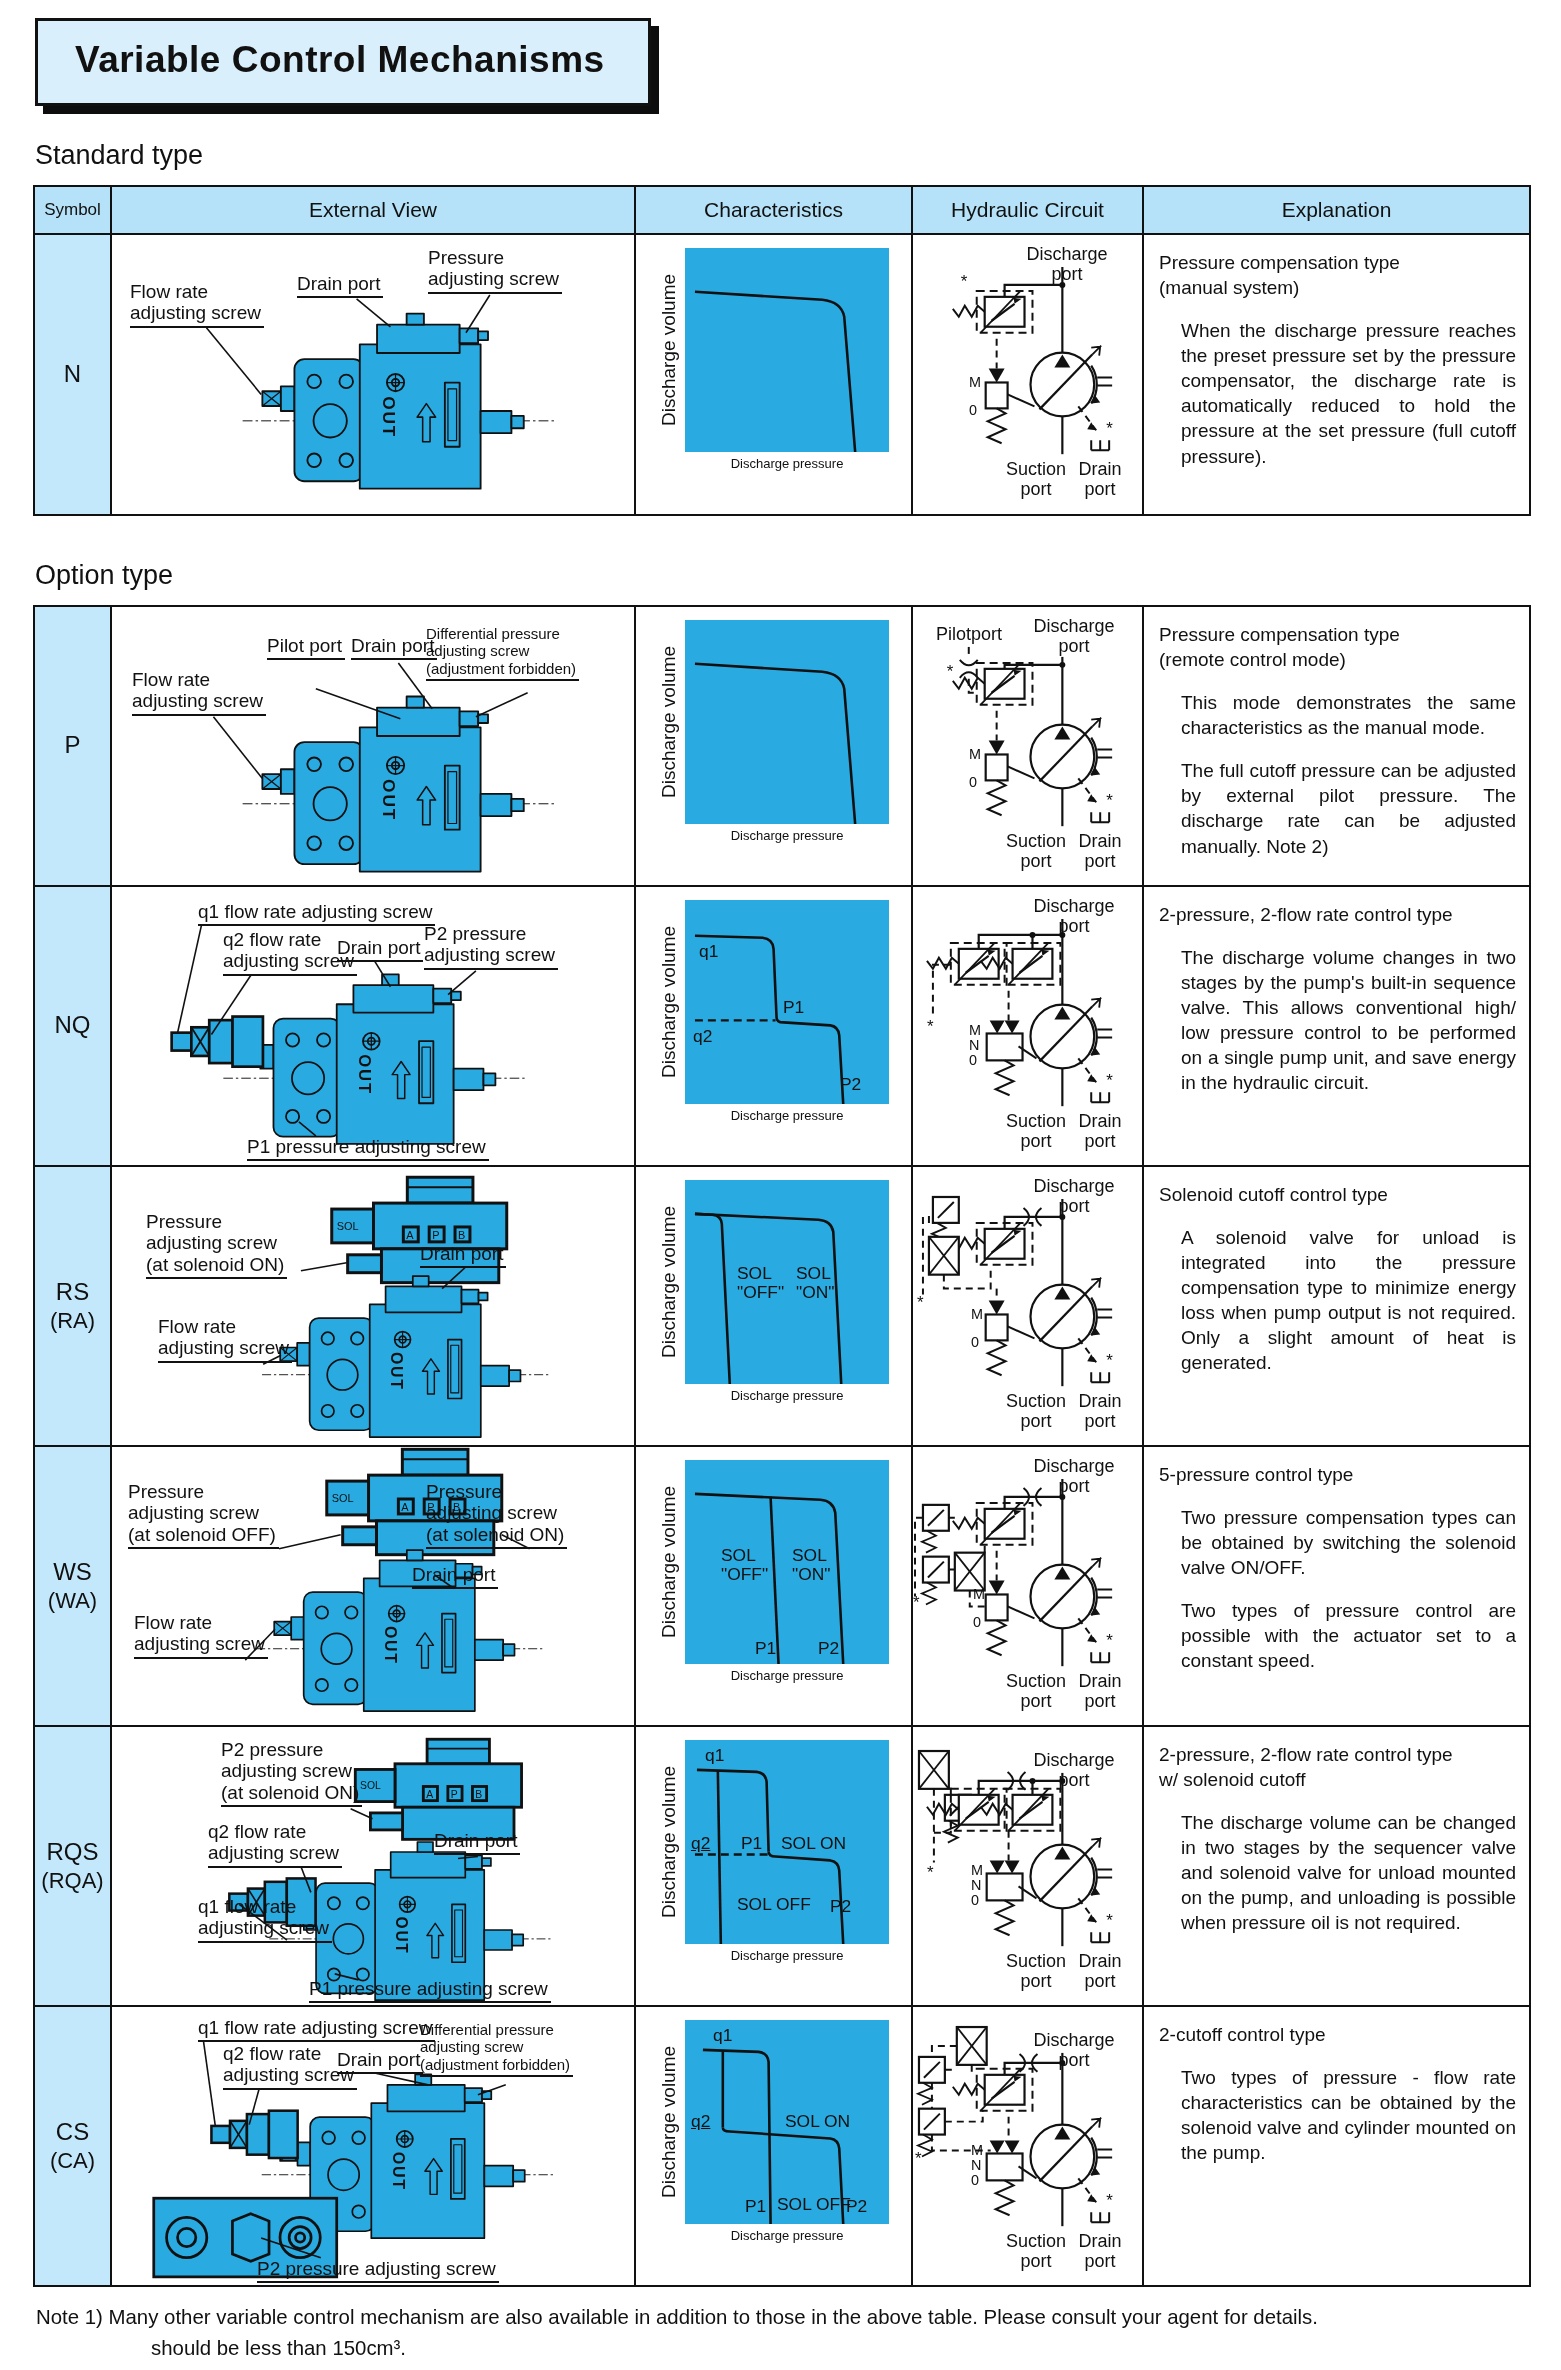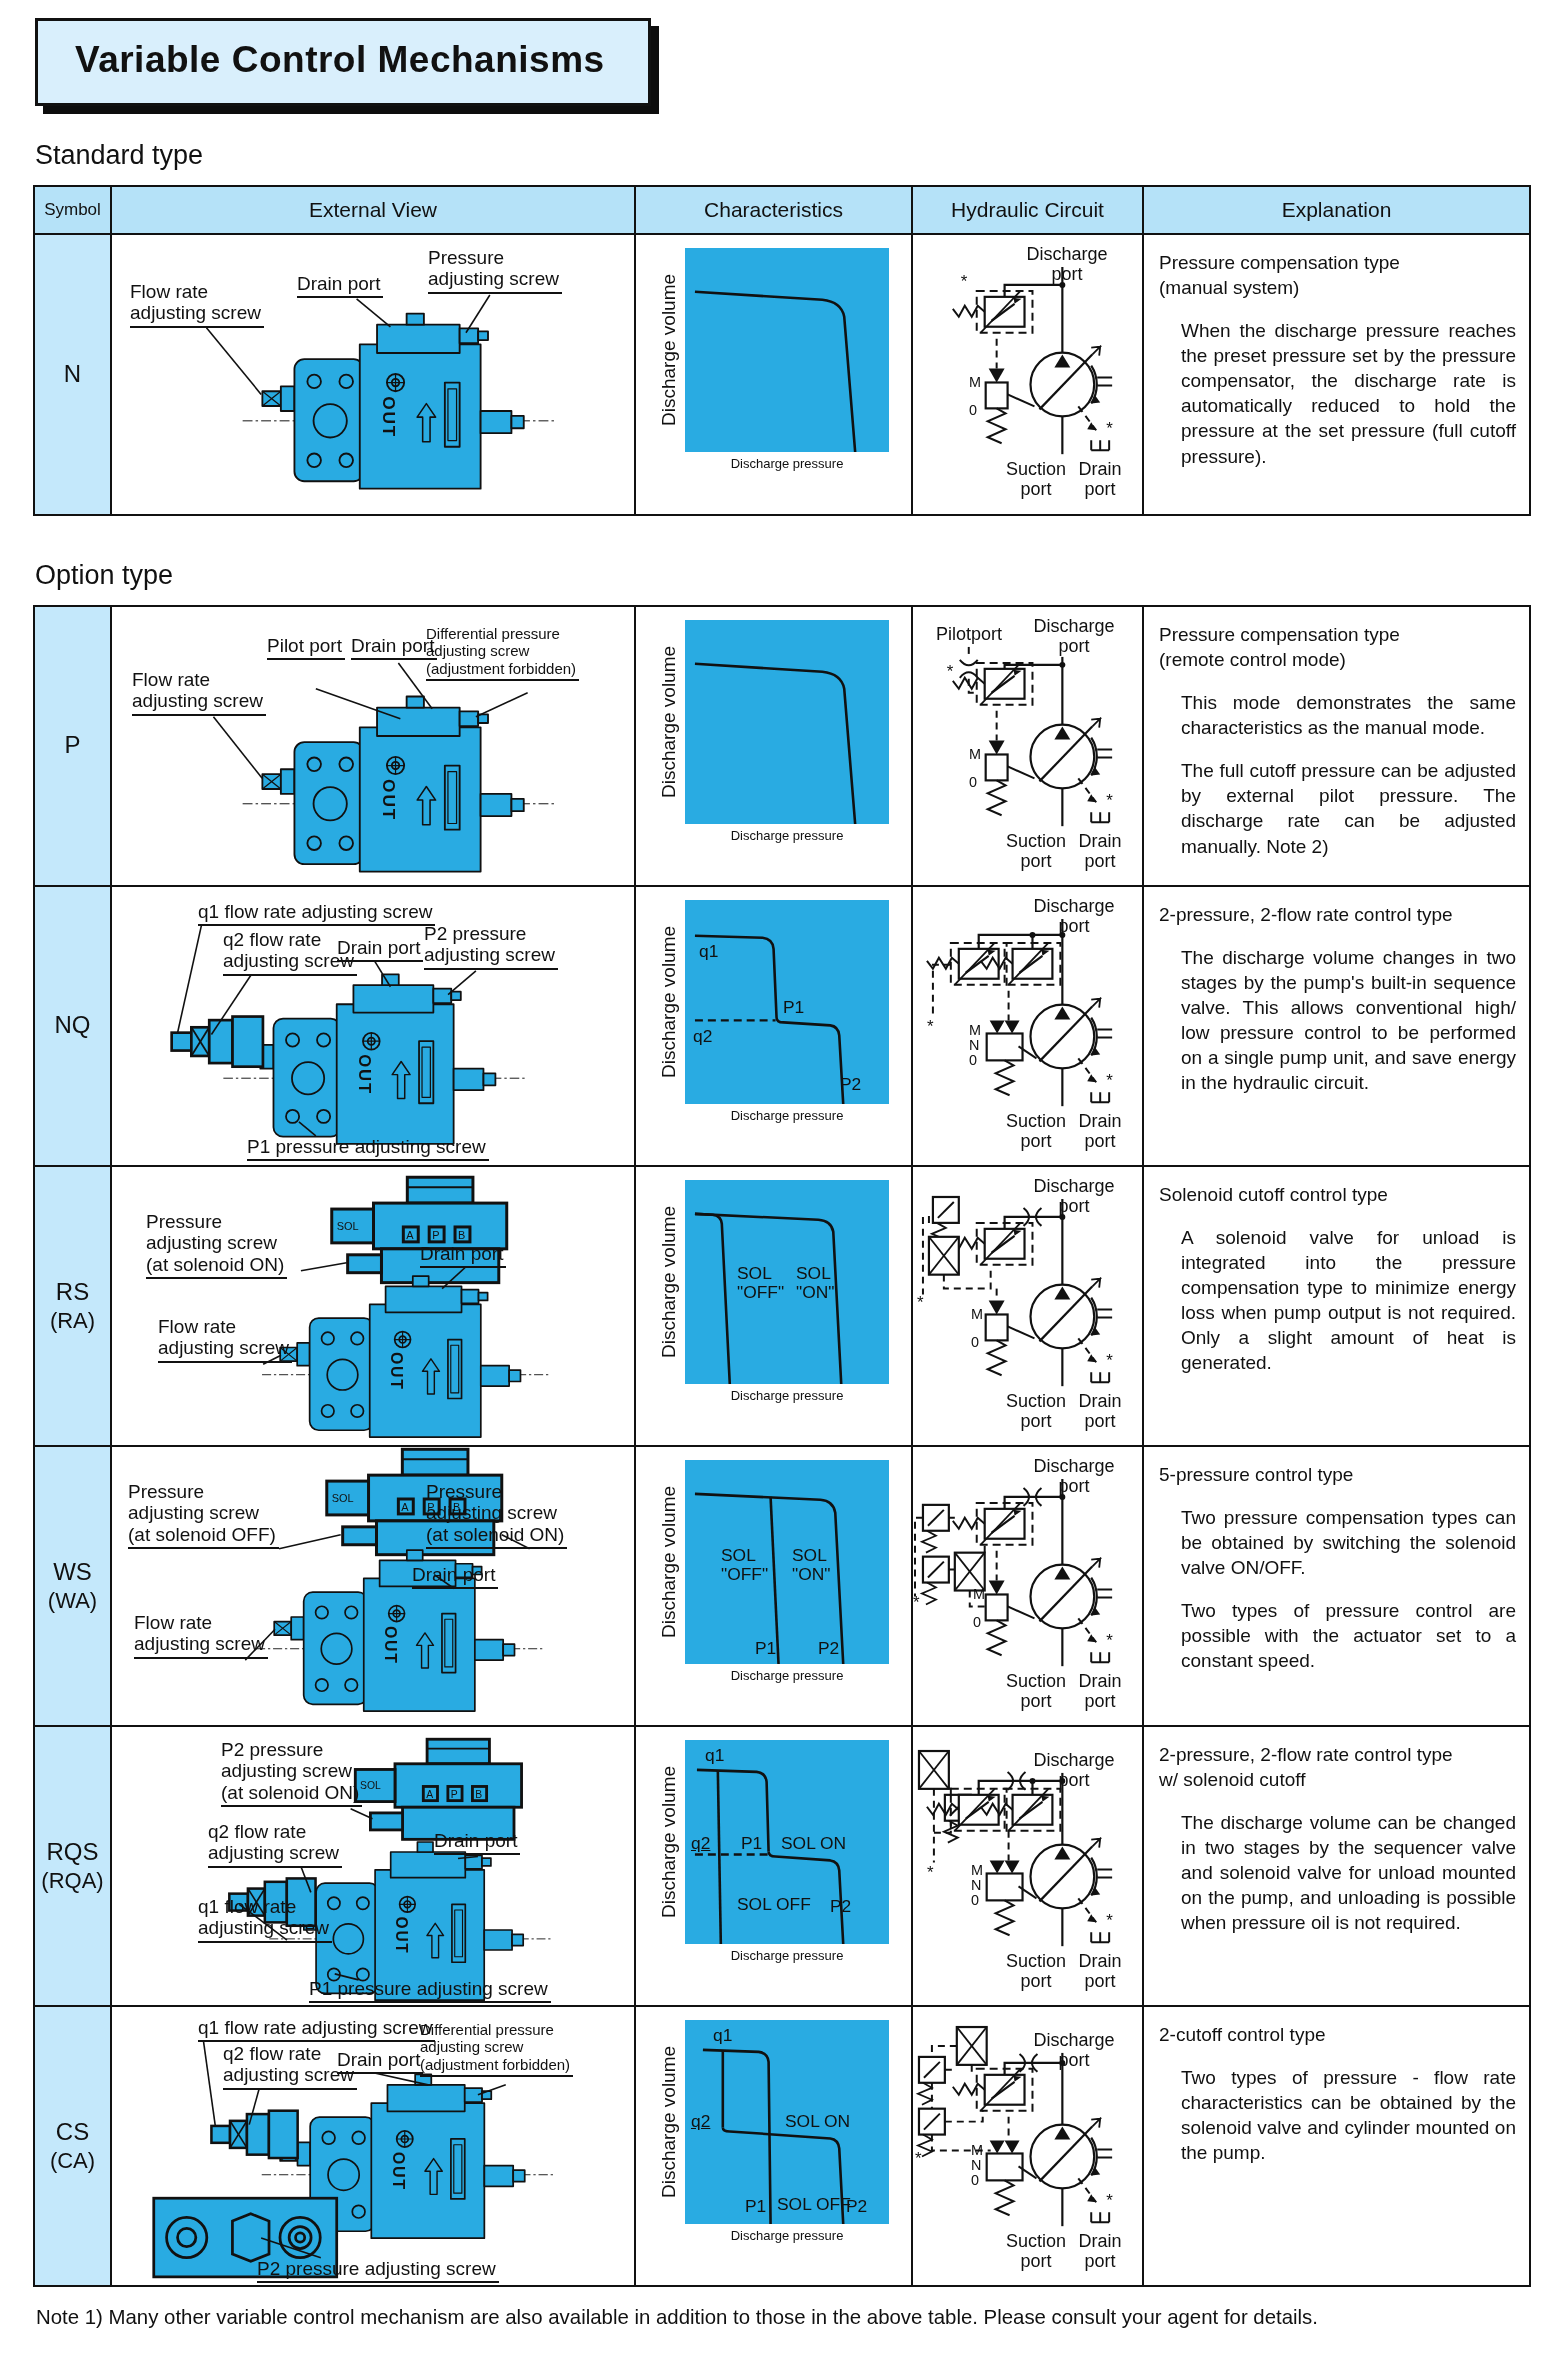--- a/index.html
+++ b/index.html
@@ -762,16 +762,17 @@
         <td class="exp">
           <div class="exp-head">2-cutoff control type</div>
           <div class="exp-body">Two types of pressure - flow rate characteristics can be obtained by the solenoid valve and cylinder mounted on the pump.</div>
         </td>
       </tr>
     </tbody>
   </table>
 
   <div class="notes">
     <div>Note 1) Many other variable control mechanism are also available in addition to those in the above table. Please consult your agent for details.</div>
+    <div class="n2b">should be less than 150cm³.</div>
   </div>
 
 </div>
 
 
 </body></html>

